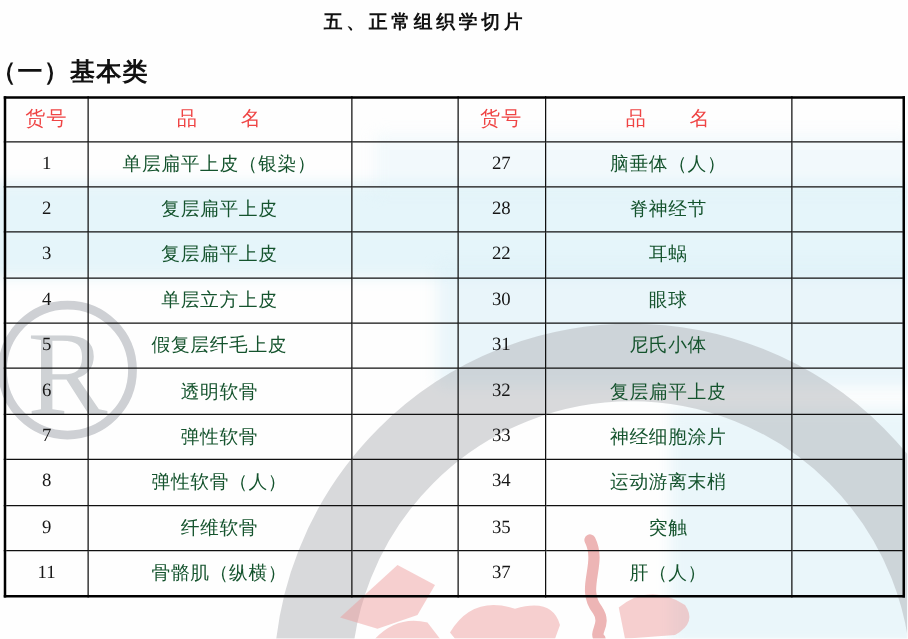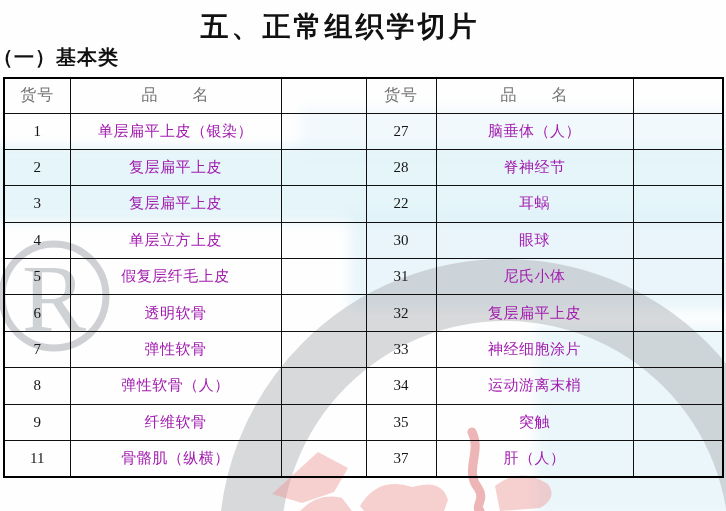--- a/index.html
+++ b/index.html
@@ -19,21 +19,21 @@
   .tint-2 { left: 350px; top: 214px; width: 386px; height: 96px; background: rgba(208,236,246,0.45); }
   .tint-3 { left: 536px; top: 326px; width: 200px; height: 190px; background: rgba(208,236,246,0.42); }
   .tint-4 { left: 300px; top: 108px; width: 430px; height: 46px; background: rgba(222,242,248,0.35); }
   
   .watermark { position: absolute; left: 0; top: 0; z-index: 1; pointer-events: none; }
   
   .title {
     position: absolute; left: 0; top: 8px; width: 680px; z-index: 2;
     text-align: center;
     font-family: "Liberation Sans", "DejaVu Sans", sans-serif;
-    font-weight: bold; font-size: 28px; letter-spacing: 3px; color: #111;
+    font-weight: bold; font-size: 15px; letter-spacing: 3px; color: #111;
   }
   .subtitle {
     position: absolute; left: -7px; top: 44px; z-index: 2;
     font-family: "Liberation Sans", "DejaVu Sans", sans-serif;
     font-weight: bold; font-size: 20px; letter-spacing: 1px; color: #111;
   }
   
   table.slides {
     position: absolute; left: 3px; top: 77px; z-index: 2;
     width: 719px; border-collapse: collapse; table-layout: fixed;
@@ -45,23 +45,23 @@
     text-align: center;
     vertical-align: middle;
     background: transparent;
     font-weight: normal;
     overflow: hidden;
     white-space: nowrap;
   }
   table.slides { border: 2px solid #000; }
   thead tr { height: 35px; }
   tbody tr { height: 36.4px; }
-  .th-cell { font-size: 16px; letter-spacing: 1px; color: #737373; }
+  .th-cell { font-size: 16px; letter-spacing: 1px; color: #ef4444; }
   .num-cell { font-size: 15px; color: #161616; }
-  .name-cell { font-size: 15px; letter-spacing: 0.5px; color: #a21caf; }
+  .name-cell { font-size: 15px; letter-spacing: 0.5px; color: #14532d; }
 </style>
 </head>
 <body>
 
 <div class="page">
 
   <div class="tint tint-1"></div>
   <div class="tint tint-2"></div>
   <div class="tint tint-3"></div>
   <div class="tint tint-4"></div>

